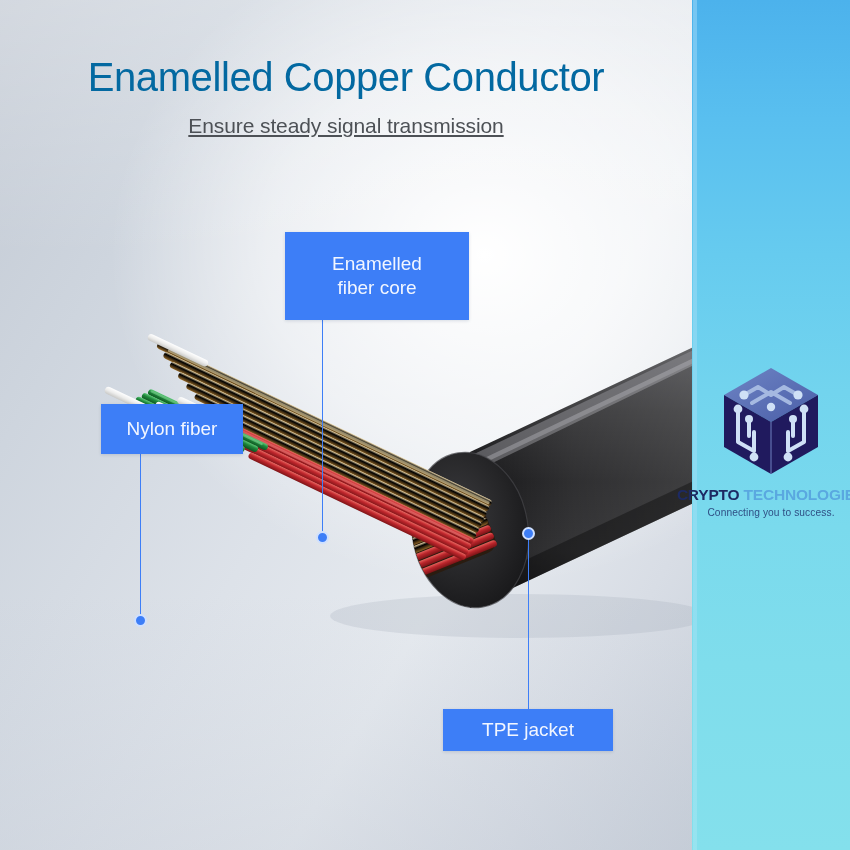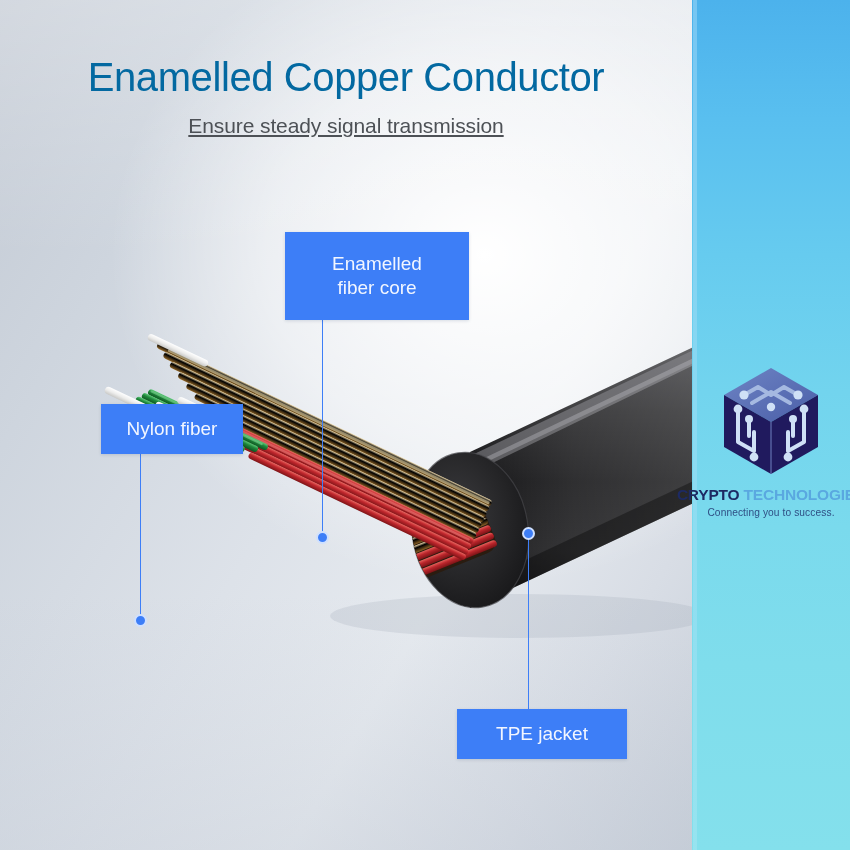--- a/index.html
+++ b/index.html
@@ -43,21 +43,21 @@
     position:absolute;
     background:#3d7ef7;
     color:#f2f6ff;
     display:flex;align-items:center;justify-content:center;
     text-align:center;line-height:1.28;
     font-size:19px;font-weight:400;
     box-shadow:0 1px 3px rgba(40,60,100,0.16);
   }
   .c-core{left:285px;top:232px;width:172px;height:56px;padding:16px 6px;}
   .c-nylon{left:101px;top:404px;width:142px;height:50px;}
-  .c-tpe{left:457px;top:709px;width:170px;height:50px;}
+  .c-tpe{left:443px;top:709px;width:170px;height:42px;}
 
   .leader{position:absolute;background:#3d7ef7;width:1.6px;}
   .l-core{left:321.5px;top:288px;height:248px;}
   .l-nylon{left:139.5px;top:454px;height:166px;}
   .l-tpe{left:527.5px;top:534px;height:176px;}
 
   .dot{
     position:absolute;width:13px;height:13px;border-radius:50%;
     background:#3d7ef7;border:2.5px solid #cfe0ff;box-sizing:border-box;
   }

